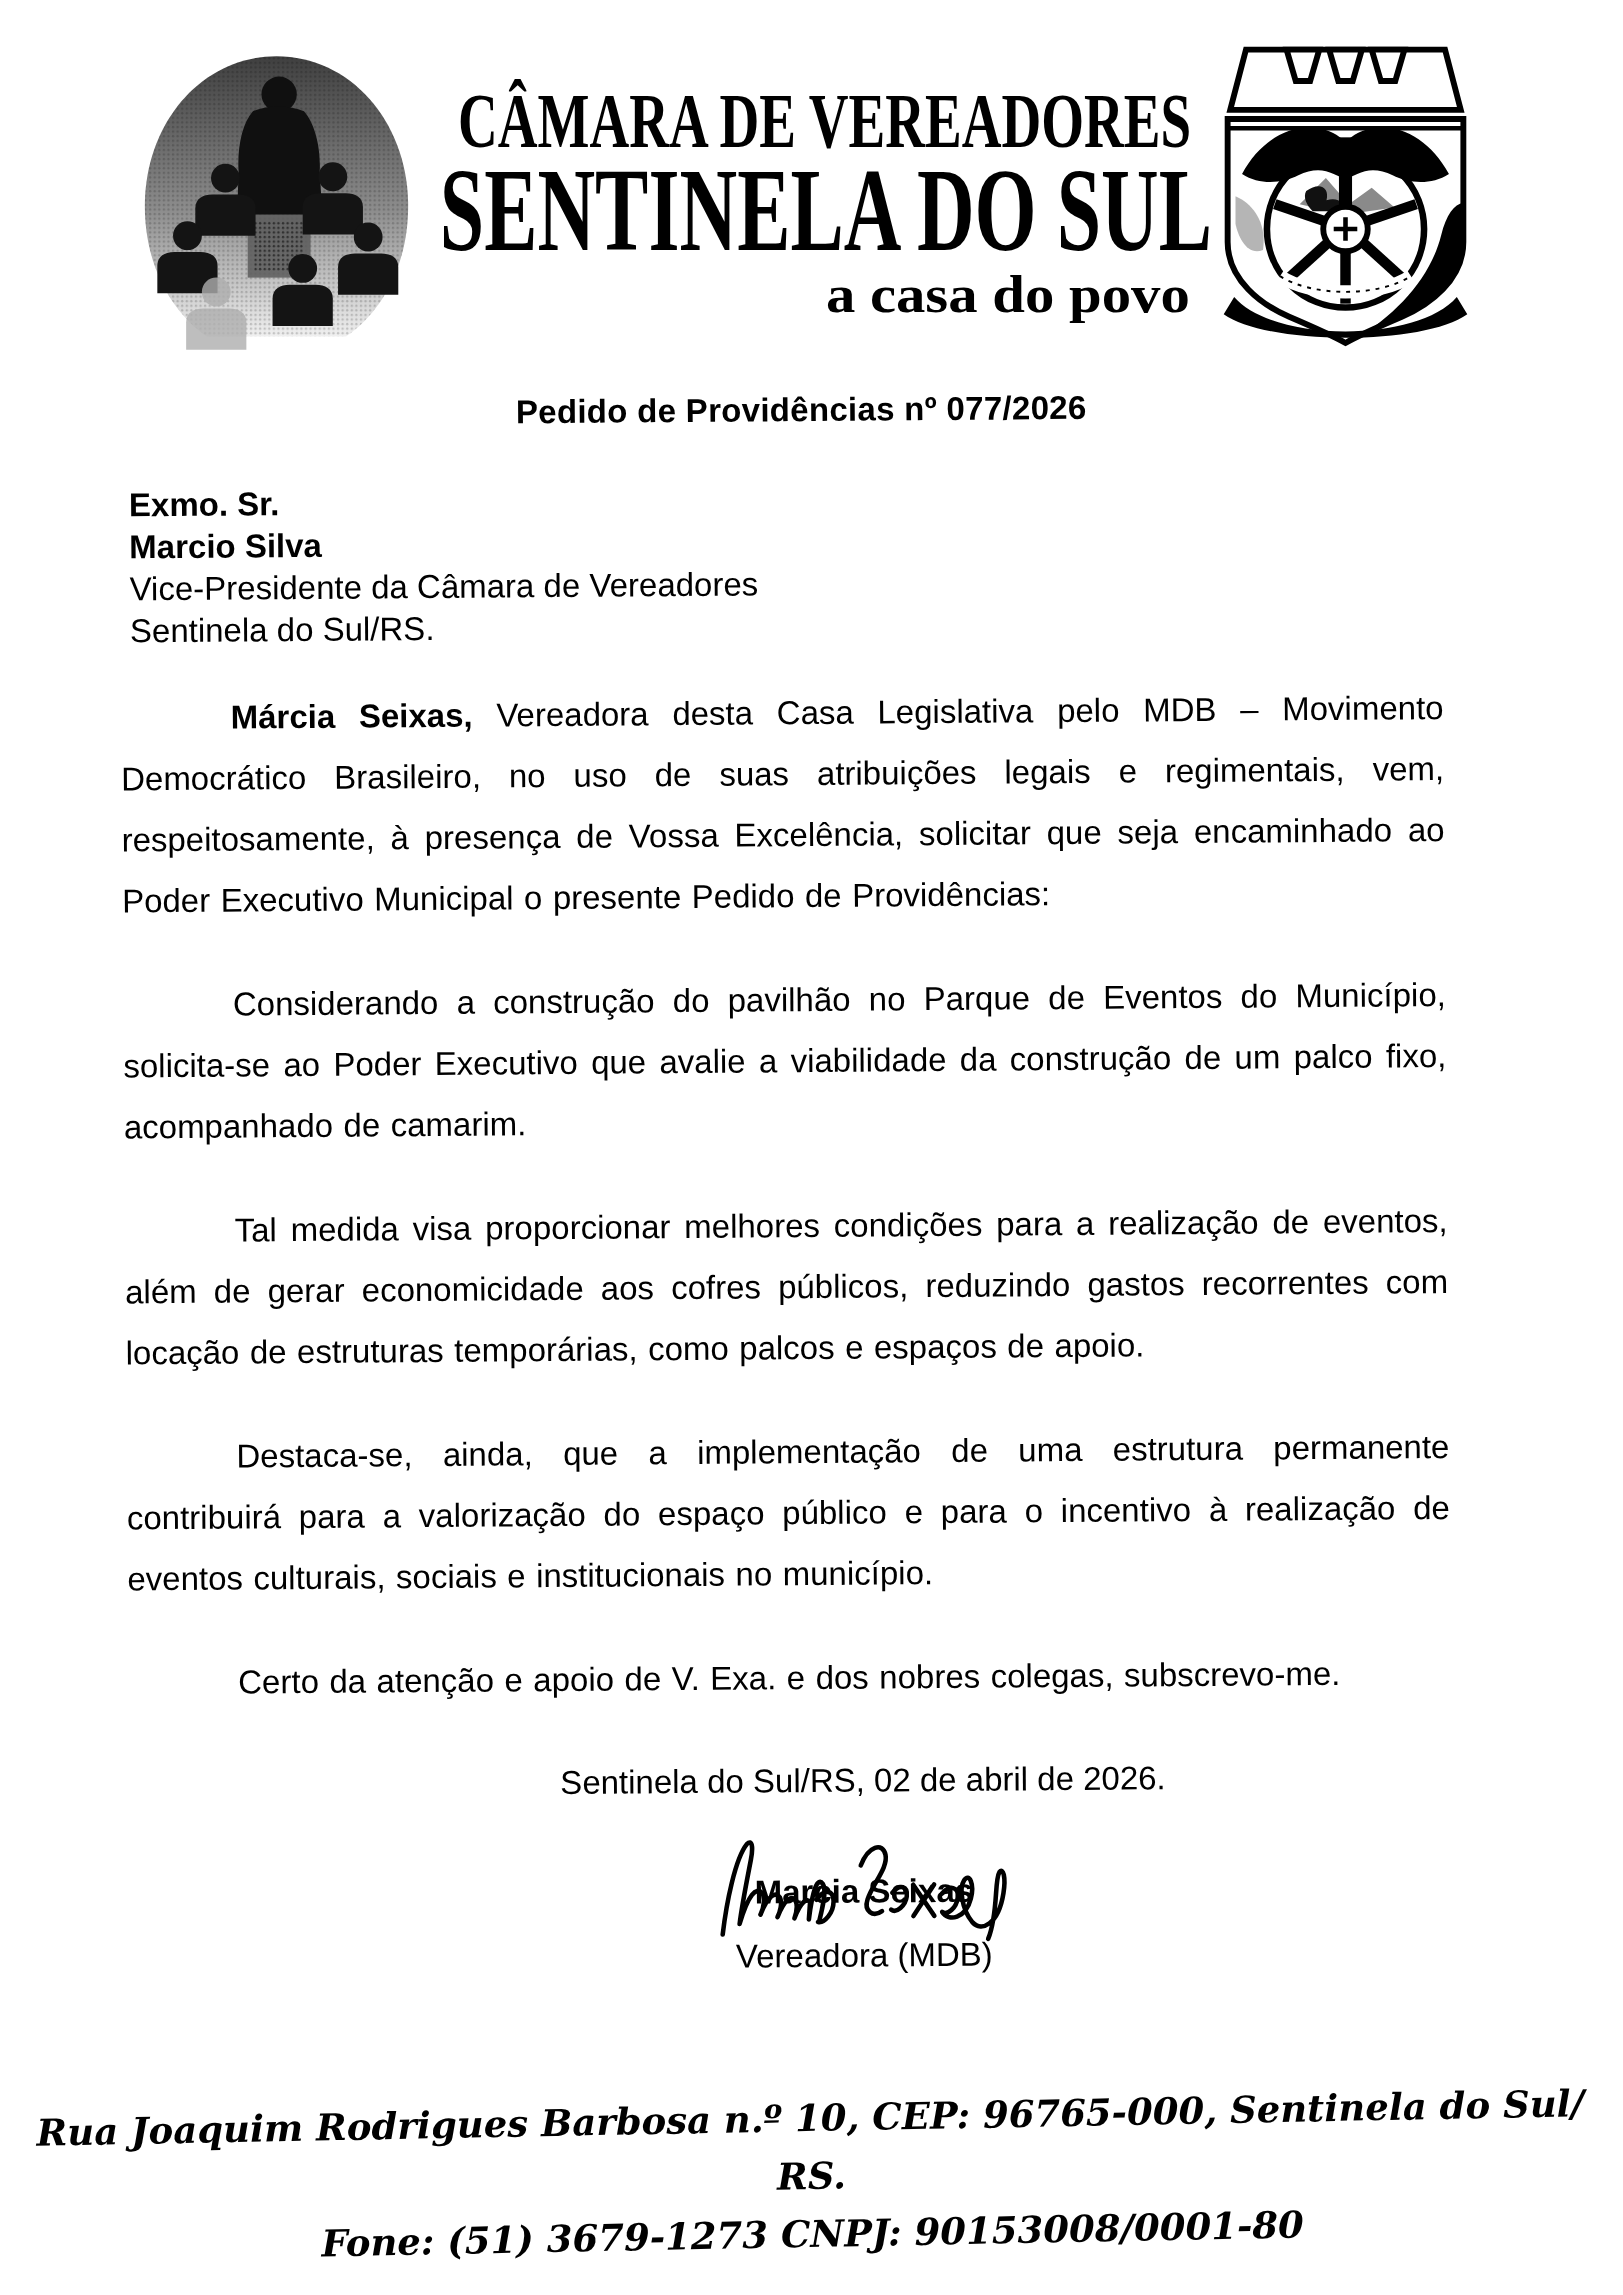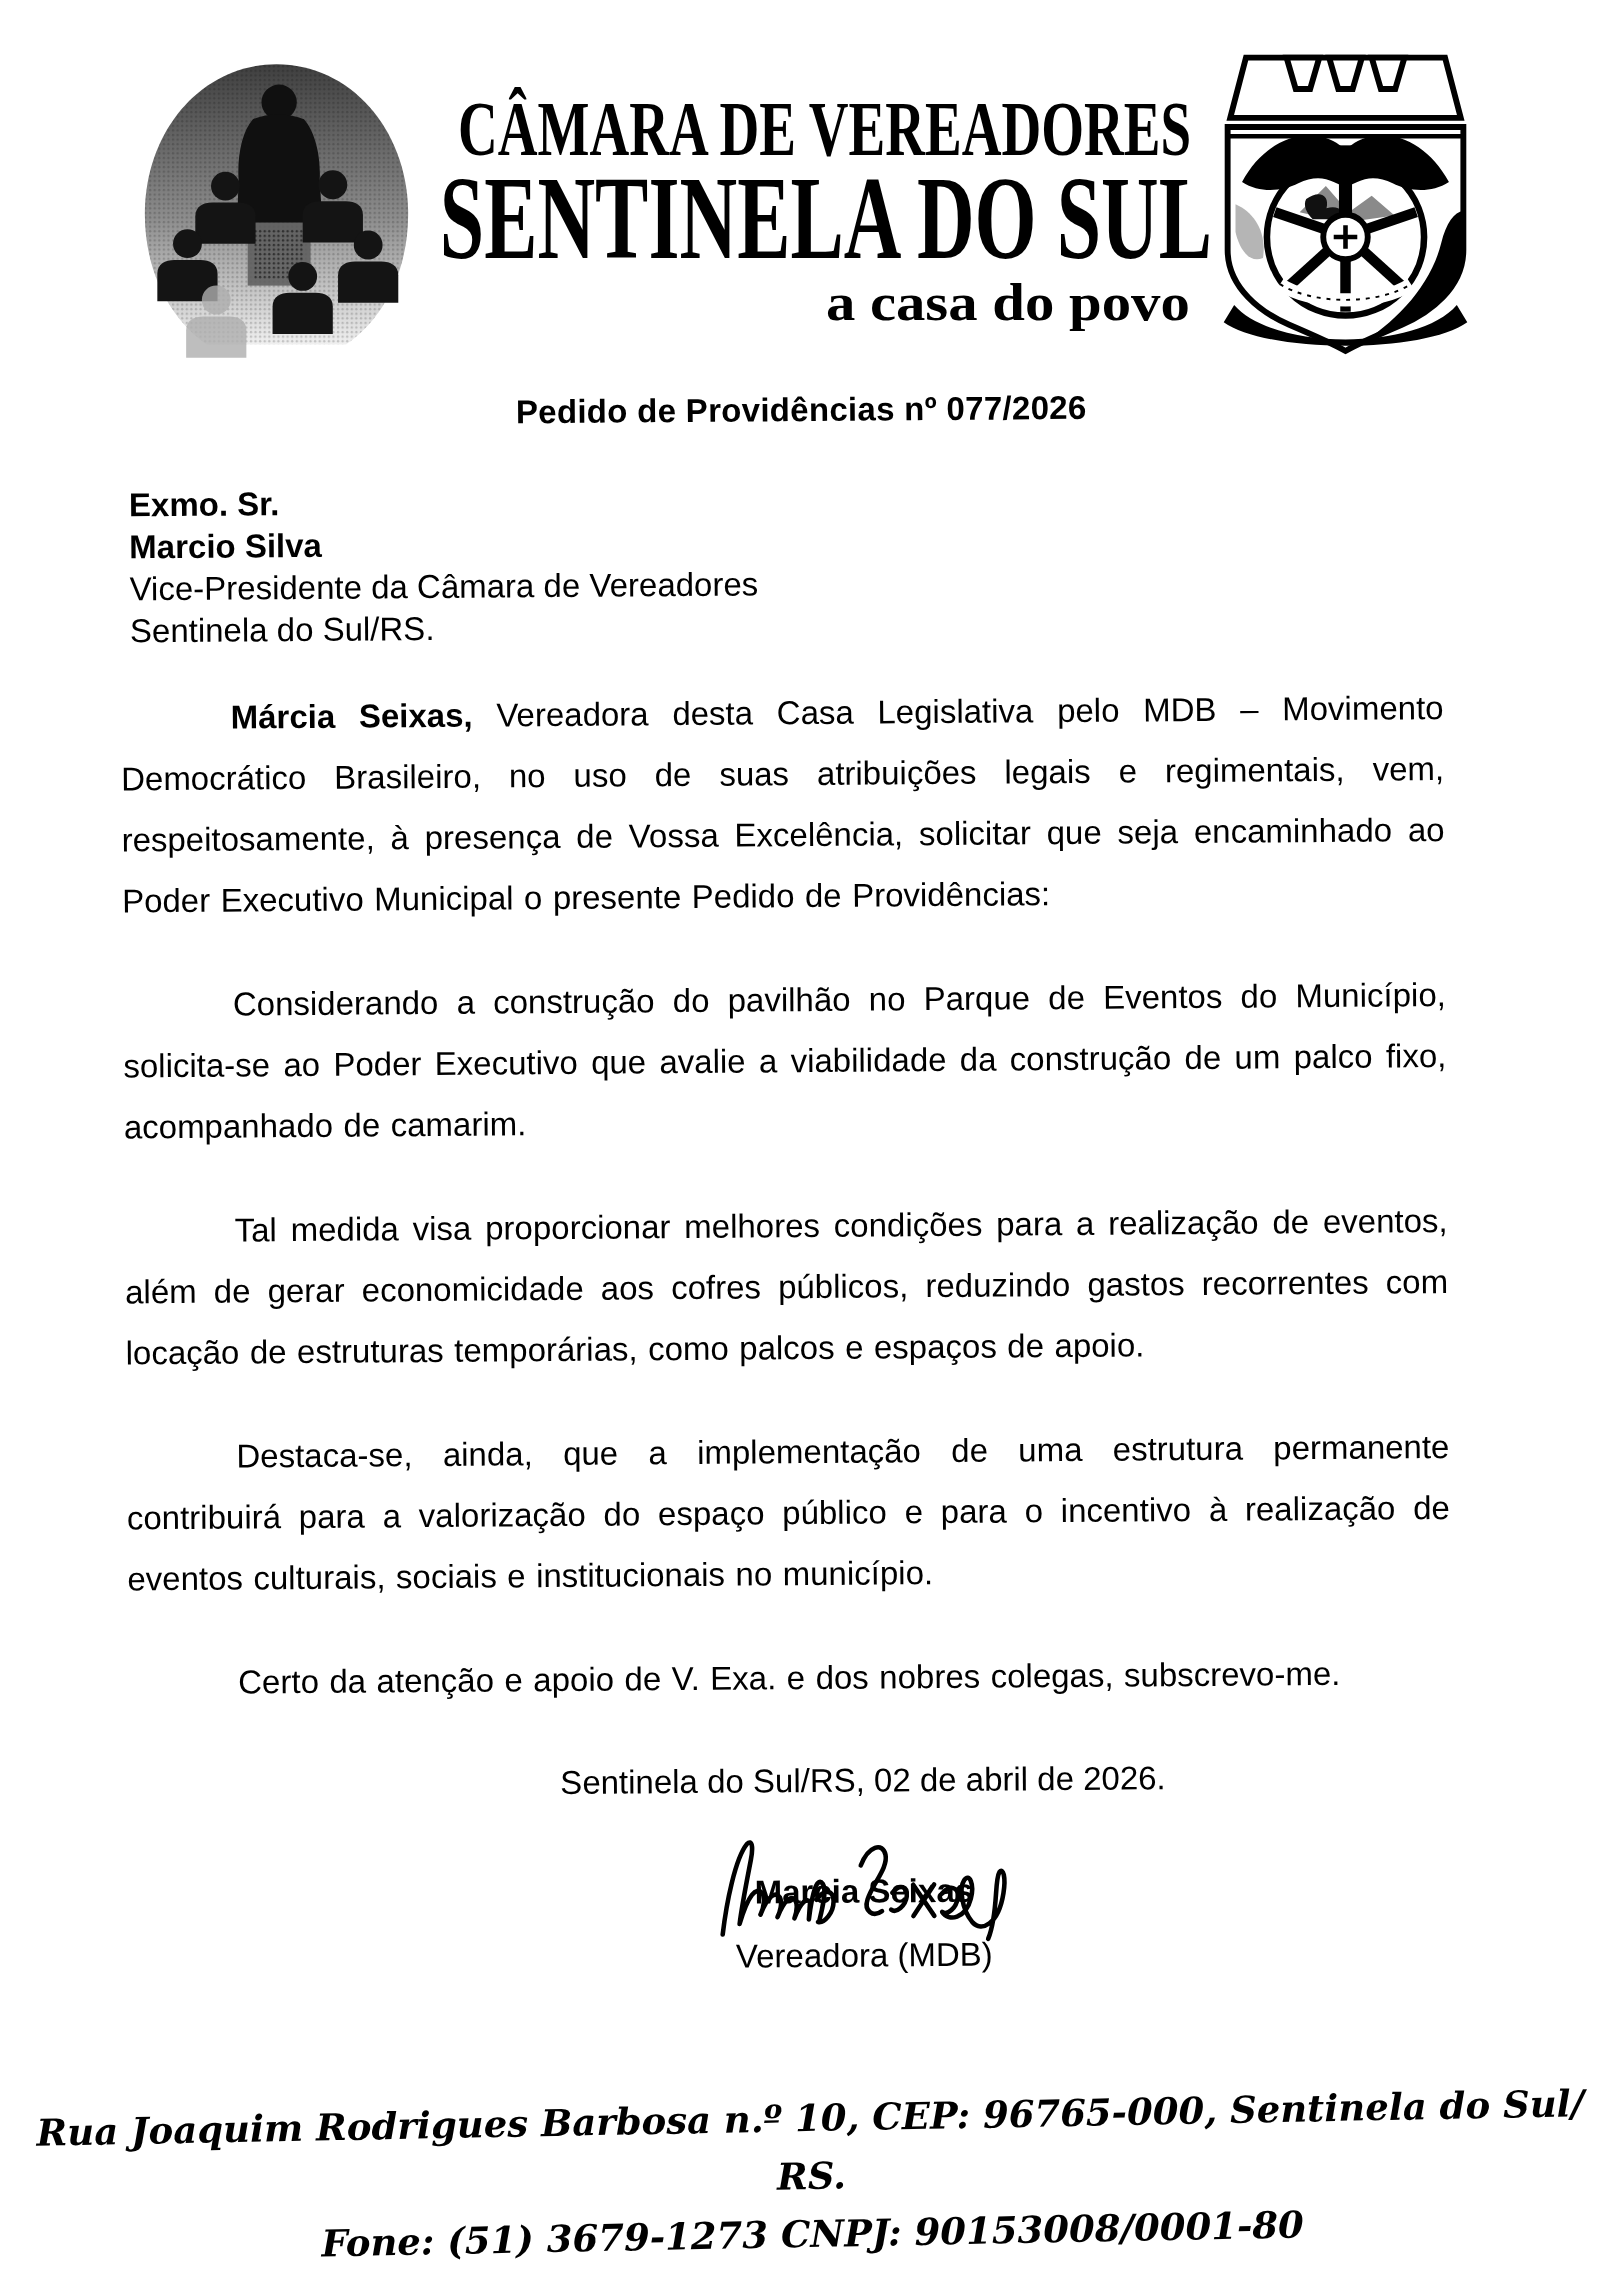--- a/index.html
+++ b/index.html
@@ -1,18 +1,18 @@
 <!DOCTYPE html>
 <html style="font-size:10.5px"><head>
 <meta charset="utf-8">
 <style>
   html,body{margin:0;padding:0;background:#ffffff;}
   .page{position:relative;width:1623px;height:2295px;background:#fff;color:#000;
         font-family:"Liberation Sans",sans-serif;overflow:hidden;}
-  .hdr{position:absolute;top:8px;left:0;width:1623px;height:367px;}
+  .hdr{position:absolute;top:0;left:0;width:1623px;height:367px;}
   .hdr-svg{position:absolute;top:0;left:0;}
   .logo-left{position:absolute;top:47px;left:139px;}
   .crest{position:absolute;top:39px;left:1208px;}
   .tilt{position:absolute;top:0;left:0;width:1623px;height:2295px;
         transform:rotate(-0.45deg);transform-origin:812px 1145px;}
   .title{position:absolute;top:391px;left:0;width:1614px;text-align:center;
          font-size:33px;font-weight:bold;letter-spacing:0.3px;}
   .addressee{position:absolute;top:479px;left:134px;font-size:33px;line-height:42px;}
   .b{font-weight:bold;}
   .bodytext{position:absolute;top:682px;left:124px;width:1323px;font-size:33px;

